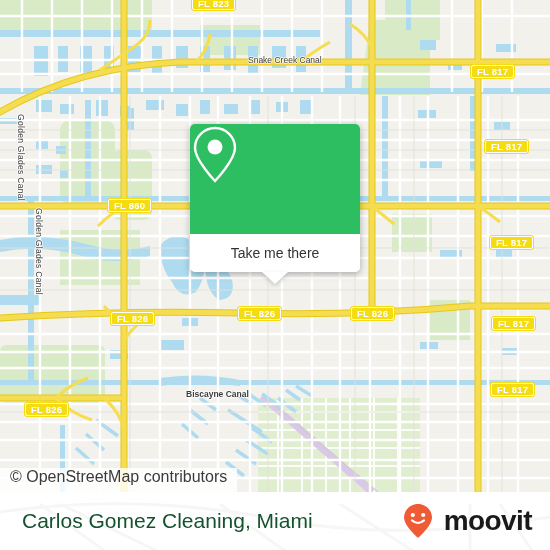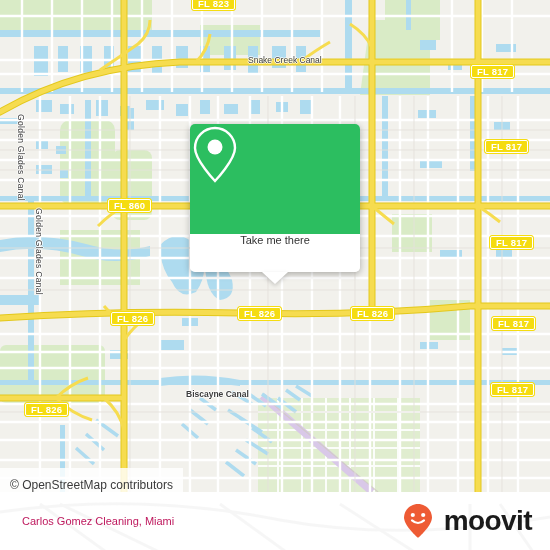--- a/index.html
+++ b/index.html
@@ -70,65 +70,65 @@
   .popup-body{
     background:#2CBE60;
     height:110px;
     border-radius:5px 5px 0 0;
     display:flex;align-items:center;justify-content:center;
   }
   .popup-action{
     background:#ffffff;
     height:38px;
     border-radius:0 0 5px 5px;
-    display:flex;align-items:flex-start;justify-content:center;
+    display:flex;align-items:center;justify-content:center;
     color:#333333;
-    font-size:11px;
+    font-size:14px;
   }
   .popup-tail{
     position:absolute;
     left:50%;margin-left:-13px;
     top:148px;
     width:0;height:0;
     border-left:13px solid transparent;
     border-right:13px solid transparent;
     border-top:12px solid #ffffff;
     filter:drop-shadow(0 2px 2px rgba(0,0,0,.18));
   }
 
   
   .attribution{
     position:absolute;
     left:0;top:468px;
     height:24px;
-    display:flex;align-items:flex-end;
+    display:flex;align-items:flex-start;
     padding:0 10px 0 10px;
     background:rgba(255,255,255,.82);
     color:#3a3a3a;
-    font-size:12px;
+    font-size:16px;
     z-index:30;
   }
 
   
   .bottombar{
     position:absolute;left:0;top:492px;
     width:550px;height:58px;
     background:#ffffff;
     display:flex;align-items:center;justify-content:space-between;
     padding:0 18px 0 22px;
     box-sizing:border-box;
     overflow:hidden;
   }
   .bottombar .watermark{
     position:absolute;left:0;top:-480px;width:550px;height:550px;
     opacity:.06;pointer-events:none;
   }
   .place-title{
     position:relative;z-index:2;
-    color:#be185d;font-size:11px;
+    color:#14532d;font-size:21px;
   }
   .brand{position:relative;z-index:2;display:flex;align-items:center;gap:11px;}
   .brand-word{color:#1a1a1a;font-size:28px;font-weight:bold;letter-spacing:-.6px;}
 </style>
 </head>
 <body>
 
 <div id="app">
 
   <div class="map">

